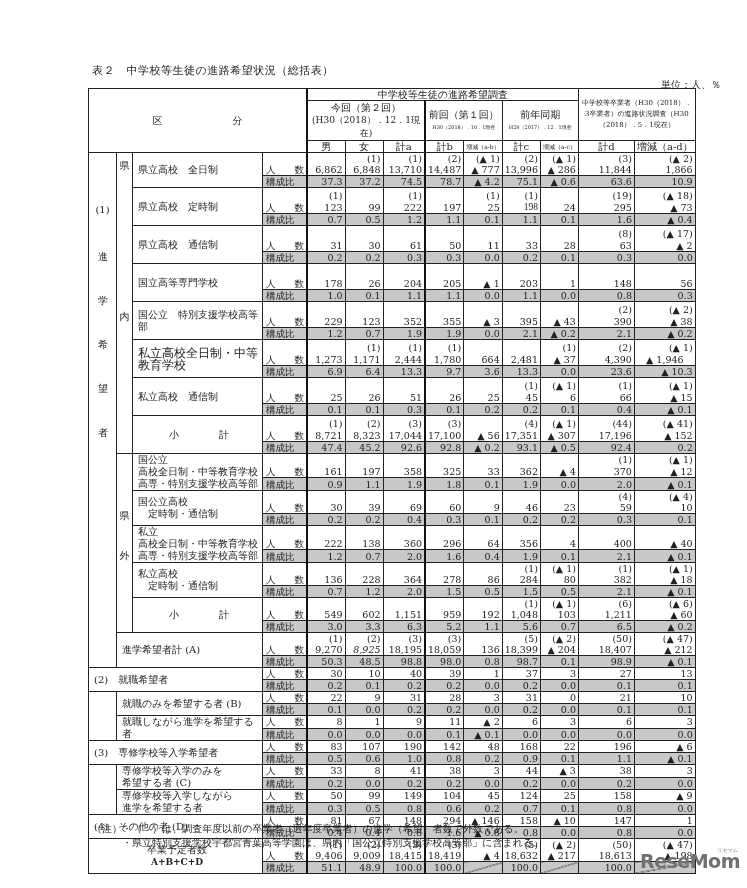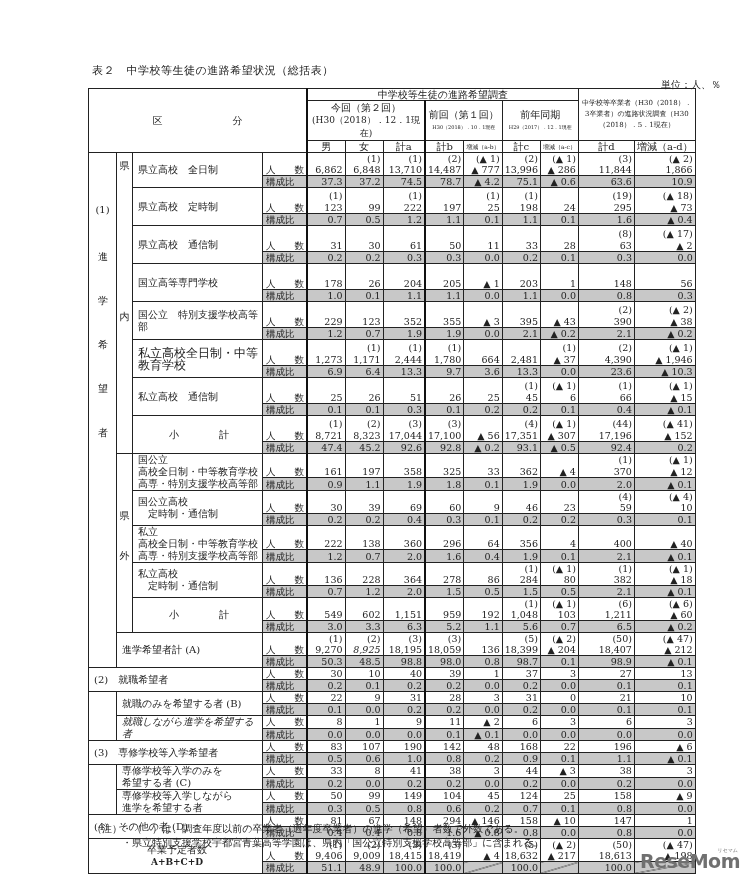--- a/index.html
+++ b/index.html
@@ -135,21 +135,21 @@
         <td class="num" style="border-bottom: none;">(19)</td>
         <td class="num" style="border-bottom: none;">(▲ 18)</td>
       </tr>
       <tr>
         <td class="kind" style="border-top: none;">人　　数</td>
         <td class="num thickL" style="border-top: none;">123</td>
         <td class="num" style="border-top: none;">99</td>
         <td class="num" style="border-top: none;">222</td>
         <td class="num thickL" style="border-top: none;">197</td>
         <td class="num" style="border-top: none;">25</td>
-        <td class="num" style="border-top: none;">198</td>
+        <td class="num" style="border-top: none; font-family: Liberation Serif, serif;">198</td>
         <td class="num" style="border-top: none;">24</td>
         <td class="num" style="border-top: none;">295</td>
         <td class="num" style="border-top: none;">▲ 73</td>
       </tr>
       <tr class="ratio">
         <td class="kind">構成比</td>
         <td class="num thickL">0.7</td>
         <td class="num">0.5</td>
         <td class="num">1.2</td>
         <td class="num thickL">1.1</td>
@@ -286,21 +286,21 @@
       <tr>
         <td class="kind" style="border-top: none;">人　　数</td>
         <td class="num thickL" style="border-top: none;">1,273</td>
         <td class="num" style="border-top: none;">1,171</td>
         <td class="num" style="border-top: none;">2,444</td>
         <td class="num thickL" style="border-top: none;">1,780</td>
         <td class="num" style="border-top: none;">664</td>
         <td class="num" style="border-top: none;">2,481</td>
         <td class="num" style="border-top: none;">▲ 37</td>
         <td class="num" style="border-top: none;">4,390</td>
-        <td class="num" style="border-top: none;">▲ 1,946</td>
+        <td class="num" style="border-top: none; text-align: center;">▲ 1,946</td>
       </tr>
       <tr class="ratio">
         <td class="kind">構成比</td>
         <td class="num thickL">6.9</td>
         <td class="num">6.4</td>
         <td class="num">13.3</td>
         <td class="num thickL">9.7</td>
         <td class="num">3.6</td>
         <td class="num">13.3</td>
         <td class="num">0.0</td>
@@ -657,21 +657,21 @@
         <td class="num">0.0</td>
         <td class="num">0.2</td>
         <td class="num thickL">0.2</td>
         <td class="num">0.0</td>
         <td class="num">0.2</td>
         <td class="num">0.0</td>
         <td class="num">0.1</td>
         <td class="num">0.1</td>
       </tr>
       <tr>
-        <td rowspan="2" colspan="2" class="label" style="white-space: pre-line; line-height: 12px; font-style: italic;"><span>就職しながら進学を希望する者</span></td>
+        <td rowspan="2" colspan="2" class="label" style="white-space: pre-line; line-height: 12px;"><span>就職しながら進学を希望する者</span></td>
         <td class="kind">人　　数</td>
         <td class="num thickL">8</td>
         <td class="num">1</td>
         <td class="num">9</td>
         <td class="num thickL">11</td>
         <td class="num">▲ 2</td>
         <td class="num">6</td>
         <td class="num">3</td>
         <td class="num">6</td>
         <td class="num">3</td>

